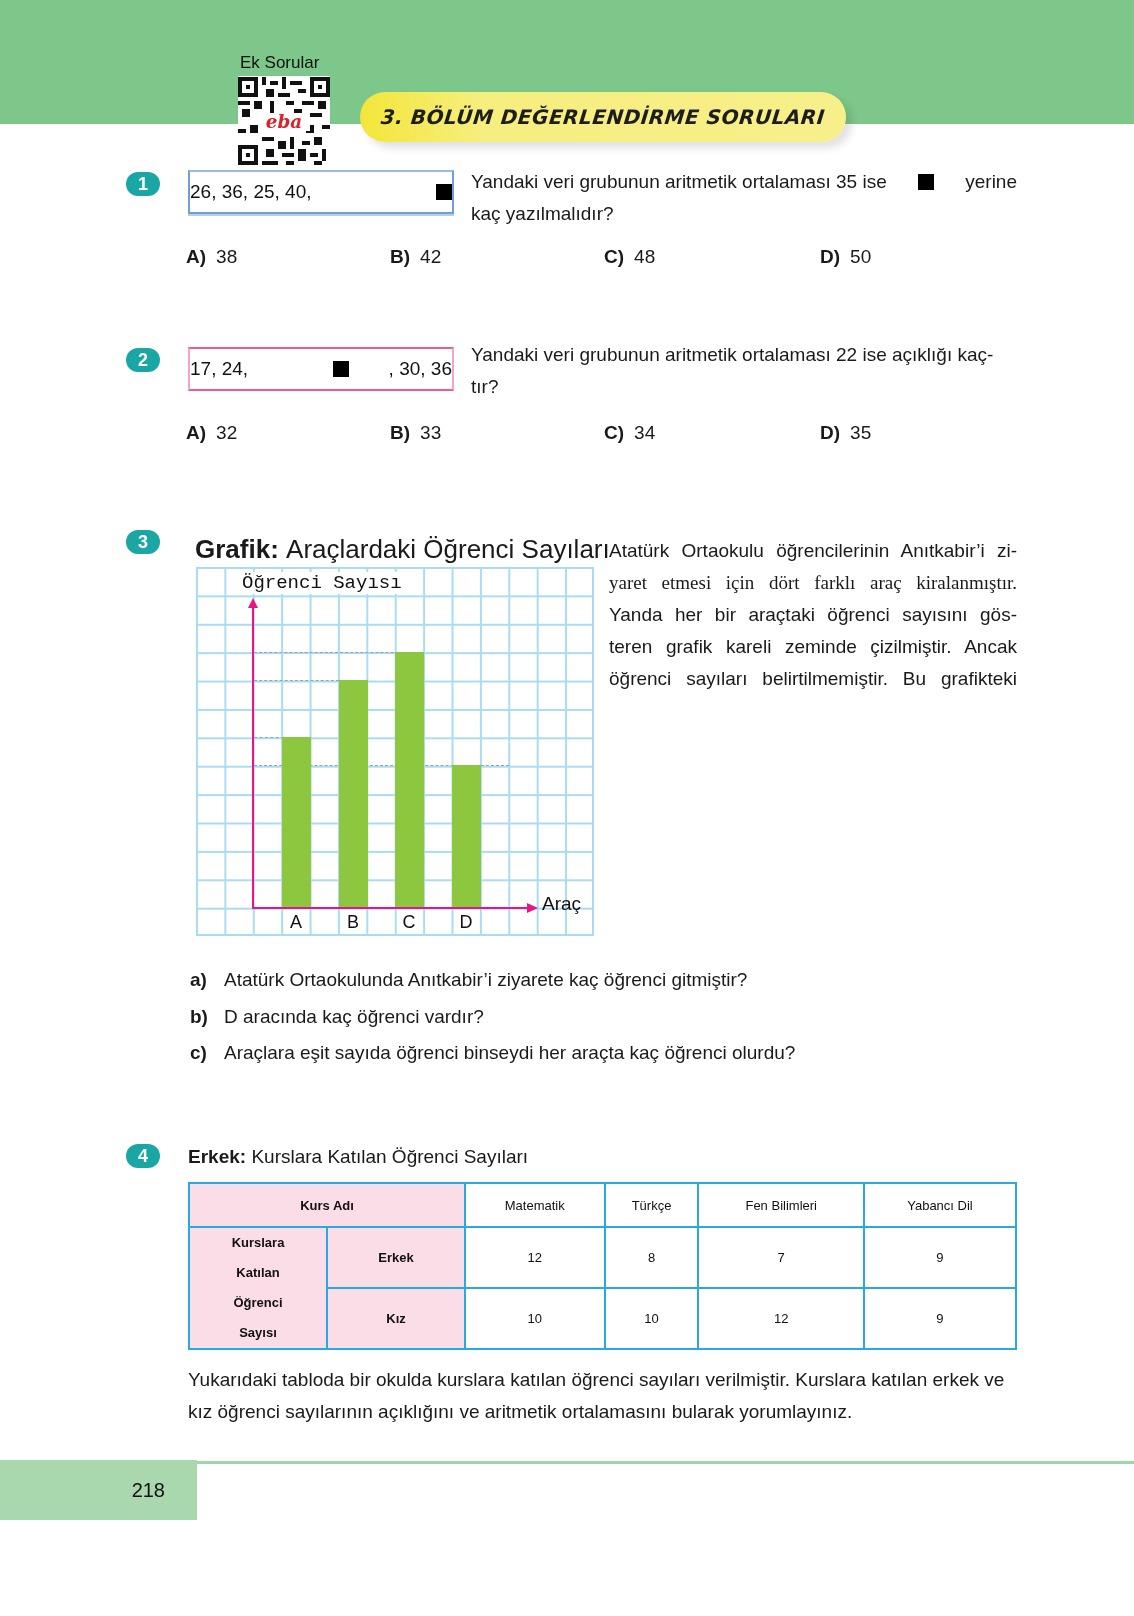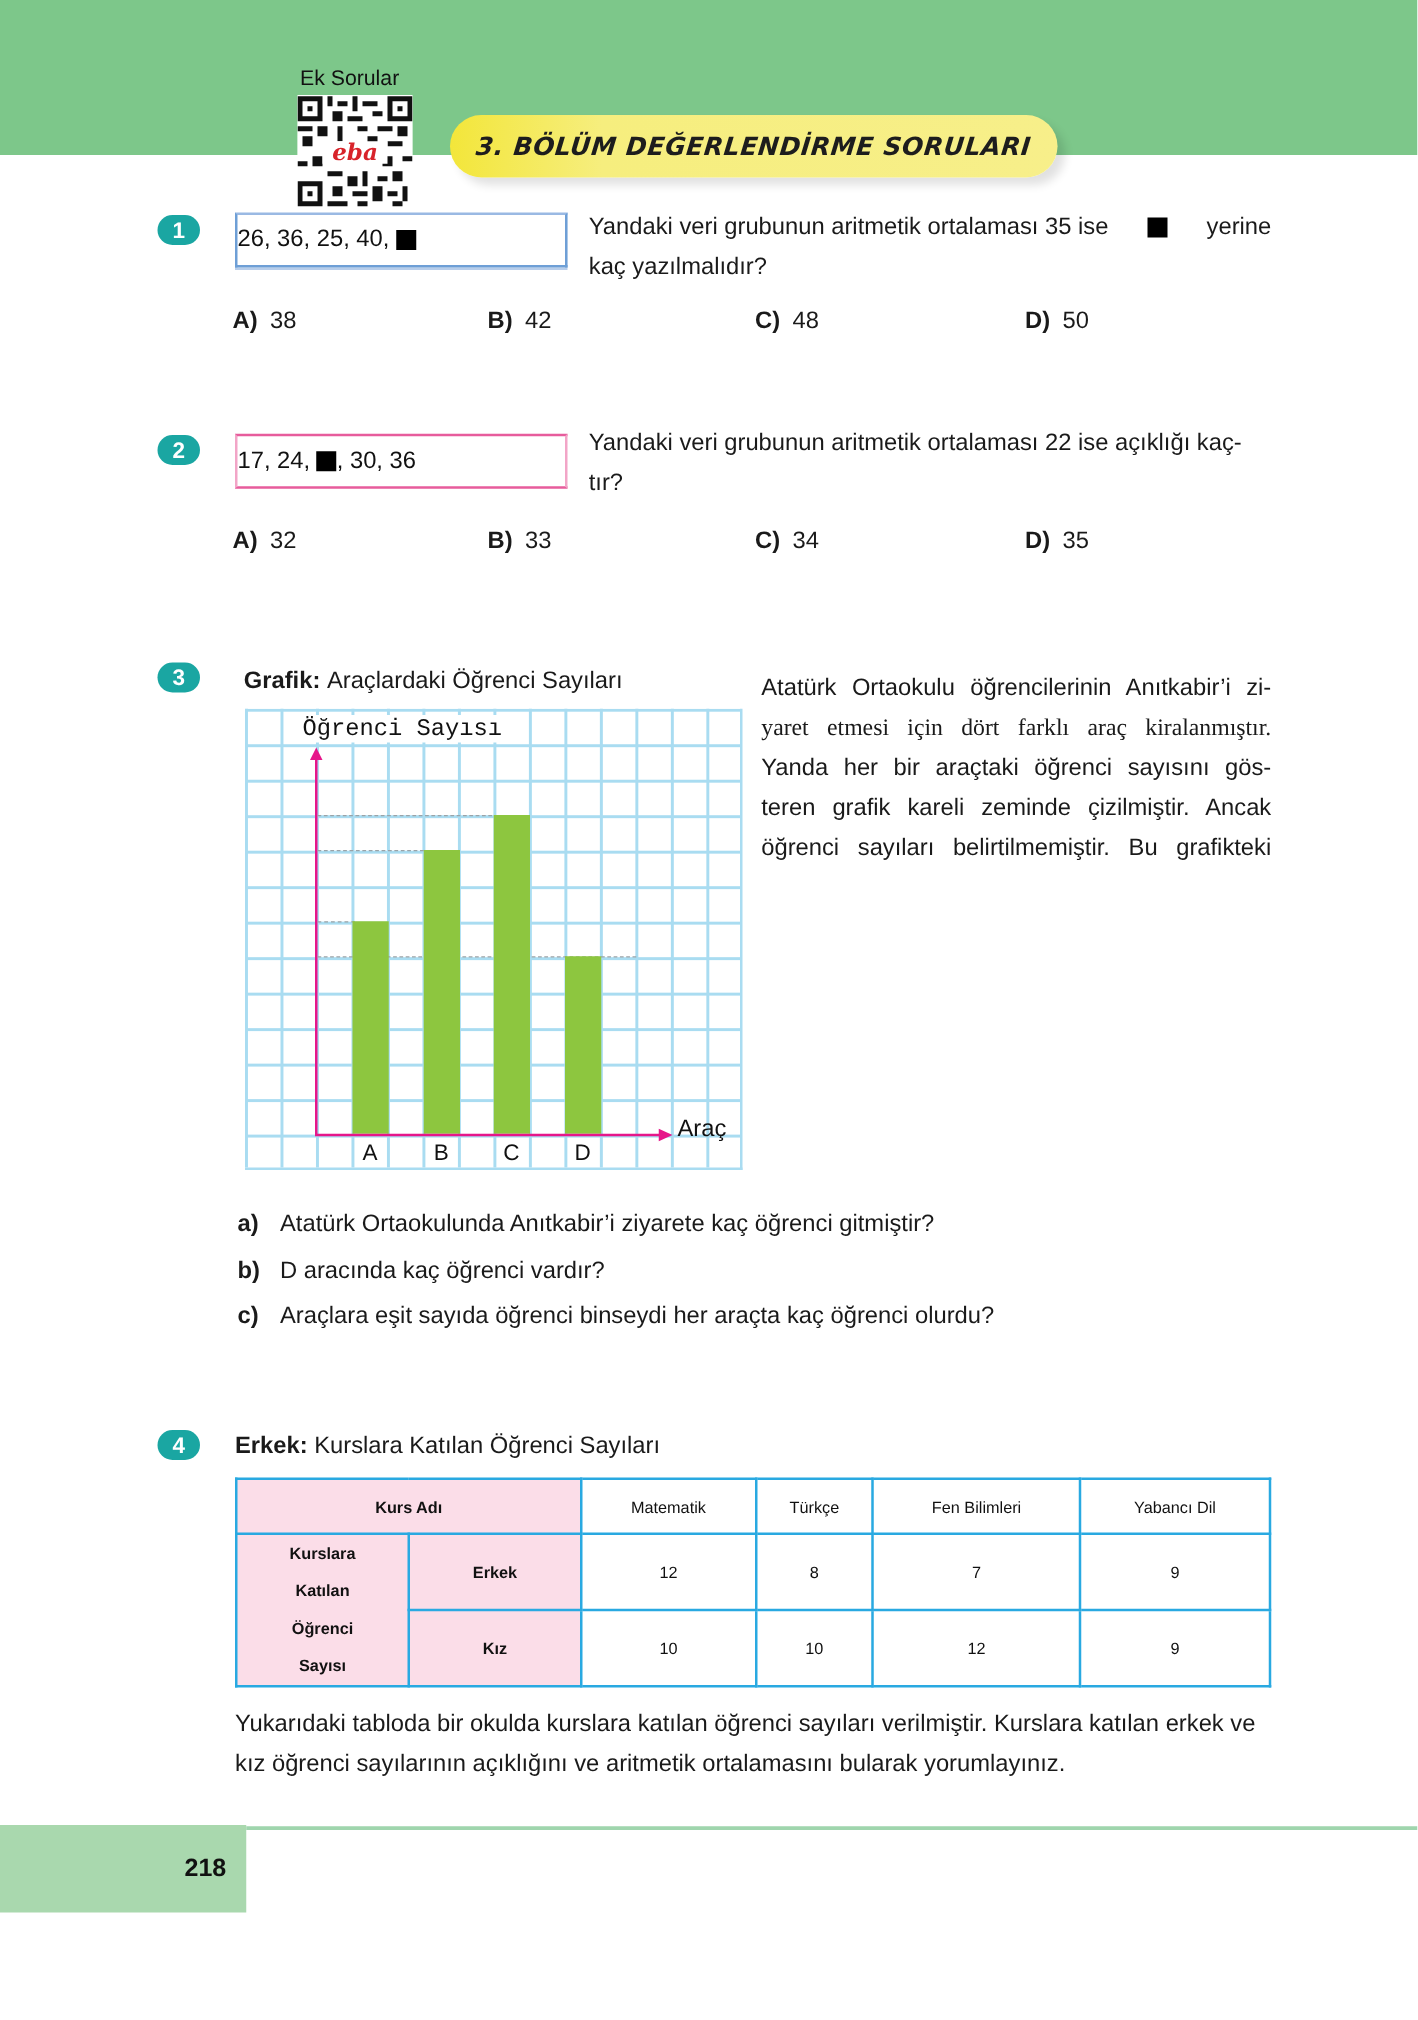--- a/index.html
+++ b/index.html
@@ -13,21 +13,21 @@
   .title-pill { left: 360px; top: 92px; width: 486px; height: 50px; border-radius: 25px;
     background: linear-gradient(90deg, #f3e63a 0%, #f6ee7e 25%, #f7ef8a 100%);
     box-shadow: 6px 6px 8px rgba(0,0,0,0.12);
     display: flex; align-items: center; justify-content: center; }
   .title-pill span { font-family: "DejaVu Sans", sans-serif; font-weight: bold; font-style: italic;
     font-size: 20px; color: #1d1d1d; letter-spacing: 0.5px; transform: skewX(-6deg); }
 
   .badge { width: 34px; height: 24px; border-radius: 12px; background: #1aa6a2; color: #fff;
     font-weight: bold; font-size: 18px; display: flex; align-items: center; justify-content: center;
     left: 126px; }
-  .data-box { background: #fff; display: flex; align-items: center; justify-content: flex-start;
+  .data-box { background: #fff; display: flex; align-items: center; justify-content: space-between;
     font-size: 19px; color: #111; }
   .box-blue { border: 2px solid #6e9fd6; border-top-color: #9ab9e3; box-shadow: 0 2px 0 #b7cdea; }
   .box-pink { border: 2px solid #e75c9c; border-left-color: #f2a5c7; border-right-color: #f2a5c7; }
   .sq { display: inline-block; width: 16px; height: 16px; background: #000; vertical-align: -1px; }
   .qtext { font-size: 19px; line-height: 32px; color: #1a1a1a; text-align: justify; }
   .choice { font-size: 19px; color: #1a1a1a; }
   .choice b { margin-right: 10px; }
 
   .grid-area { left: 196px; top: 567px; width: 398px; height: 369px;
     background-color: #fff;
@@ -50,23 +50,23 @@
 
   table.course { border-collapse: collapse; left: 188px; top: 1182px; width: 829px; }
   table.course td, table.course th { border: 2px solid #29a9e1; text-align: center; font-size: 13px; color: #111; }
   table.course .pink { background: #fbdde8; font-weight: bold; }
   table.course th { font-weight: normal; height: 44px; }
   table.course th.pink { font-weight: bold; }
   table.course td { height: 60px; }
   .row-head { line-height: 30px; }
 
   .footer-line { left: 197px; top: 1461px; width: 937px; height: 3px; background: #9fd5ad; }
-  .page-block { left: 0; top: 1460px; width: 197px; height: 70px; background: #a9d8ae;
-    display: flex; align-items: center; justify-content: flex-end; padding-right: 16px;
-    font-weight: bold; font-size: 20px; color: #111; }
+  .page-block { left: 0; top: 1460px; width: 197px; height: 60px; background: #a9d8ae;
+    display: flex; align-items: center; justify-content: flex-end; padding-right: 32px;
+    font-weight: normal; font-size: 20px; color: #111; }
 </style>
 </head>
 <body>
 
 <div class="abs header-band"></div>
 <div class="abs ek-sorular">Ek Sorular</div>
 <div class="abs qr">
   <svg width="92" height="90" viewBox="0 0 23 22">
     <rect x="0" y="0" width="23" height="22" fill="#fff"></rect>
     <g fill="#111">
@@ -145,21 +145,21 @@
 <div class="abs qtext" style="left:471px; top:339px; width:546px;">
   <div>Yandaki veri grubunun aritmetik ortalaması 22 ise açıklığı kaç-</div>
   <div>tır?</div>
 </div>
 <div class="abs choice" style="left:186px; top:422px;"><b>A)</b><span>32</span></div>
 <div class="abs choice" style="left:390px; top:422px;"><b>B)</b><span>33</span></div>
 <div class="abs choice" style="left:604px; top:422px;"><b>C)</b><span>34</span></div>
 <div class="abs choice" style="left:820px; top:422px;"><b>D)</b><span>35</span></div>
 
 <div class="abs badge" style="top:530px;">3</div>
-<div class="abs" style="left:195px; top:534px; font-size:19px;text-align:right;">
+<div class="abs" style="left:195px; top:534px; font-size:26px;text-align:right;">
   <b>Grafik:</b>&nbsp;<span>Araçlardaki Öğrenci Sayıları</span>
 </div>
 
 <div class="abs grid-area">
 
   <div class="axis-y" style="top:40px; height:301px;"></div>
   <div class="arrow-up" style="left:52px; top:31px;"></div>
   <div class="chart-text" style="left:44px; top:5px; padding:0 2px;font-family:Liberation Mono, monospace;">Öğrenci Sayısı</div>
 
   <div class="guide" style="left:58px; width:170px; top:85px;"></div>

